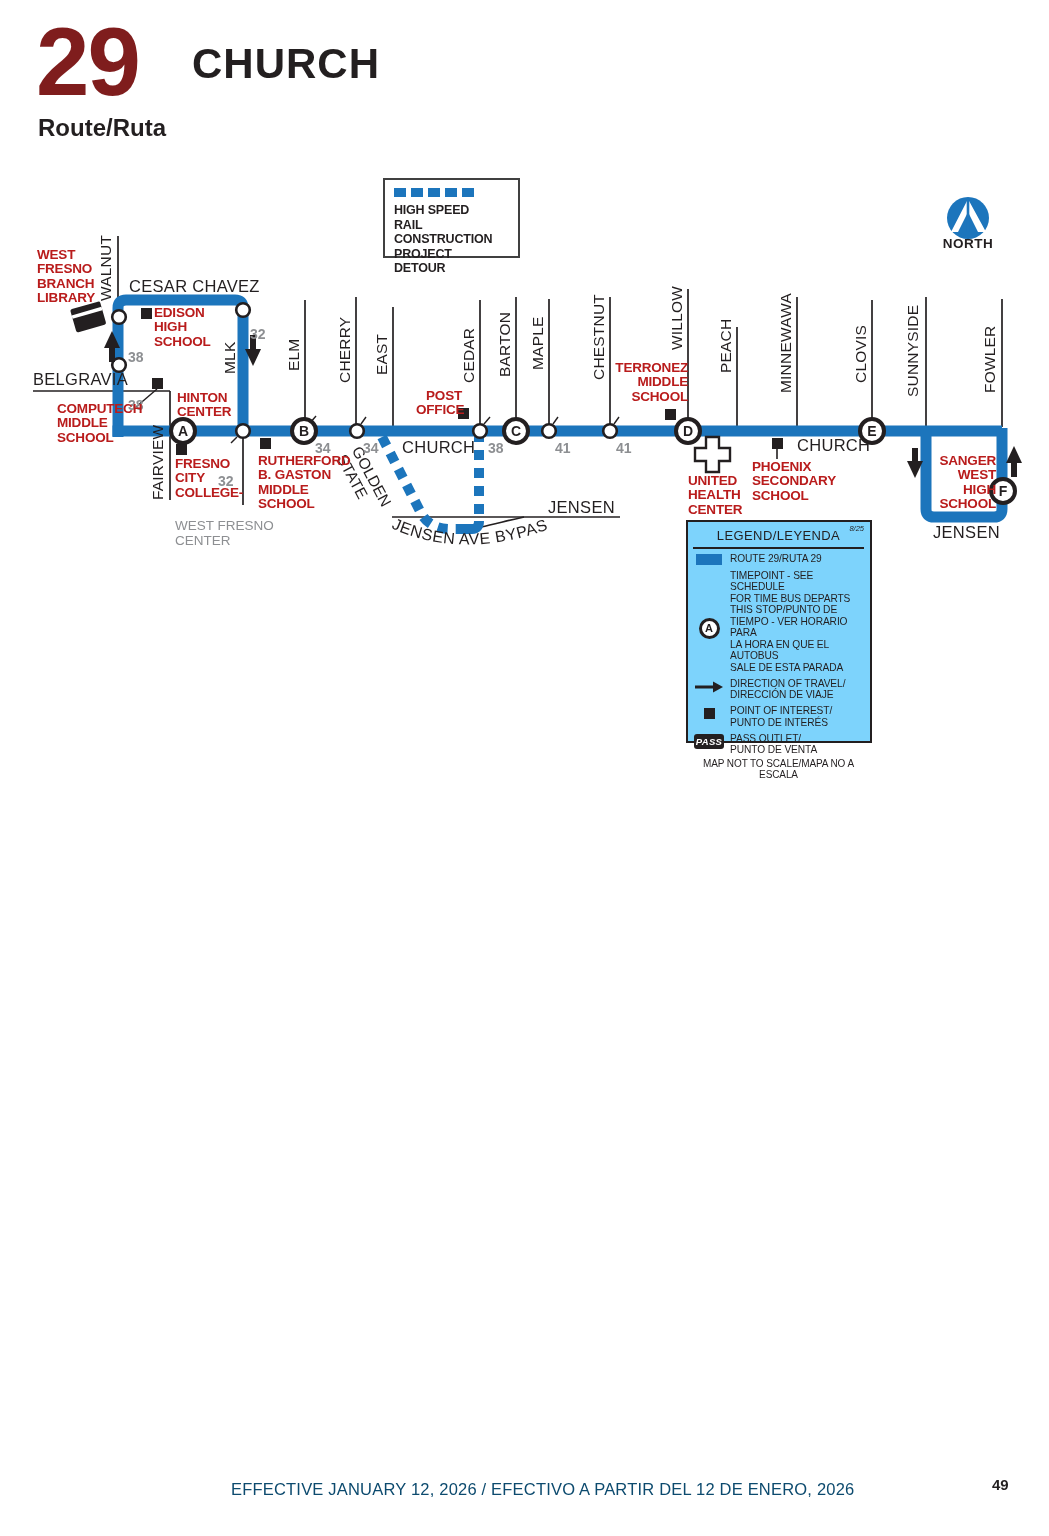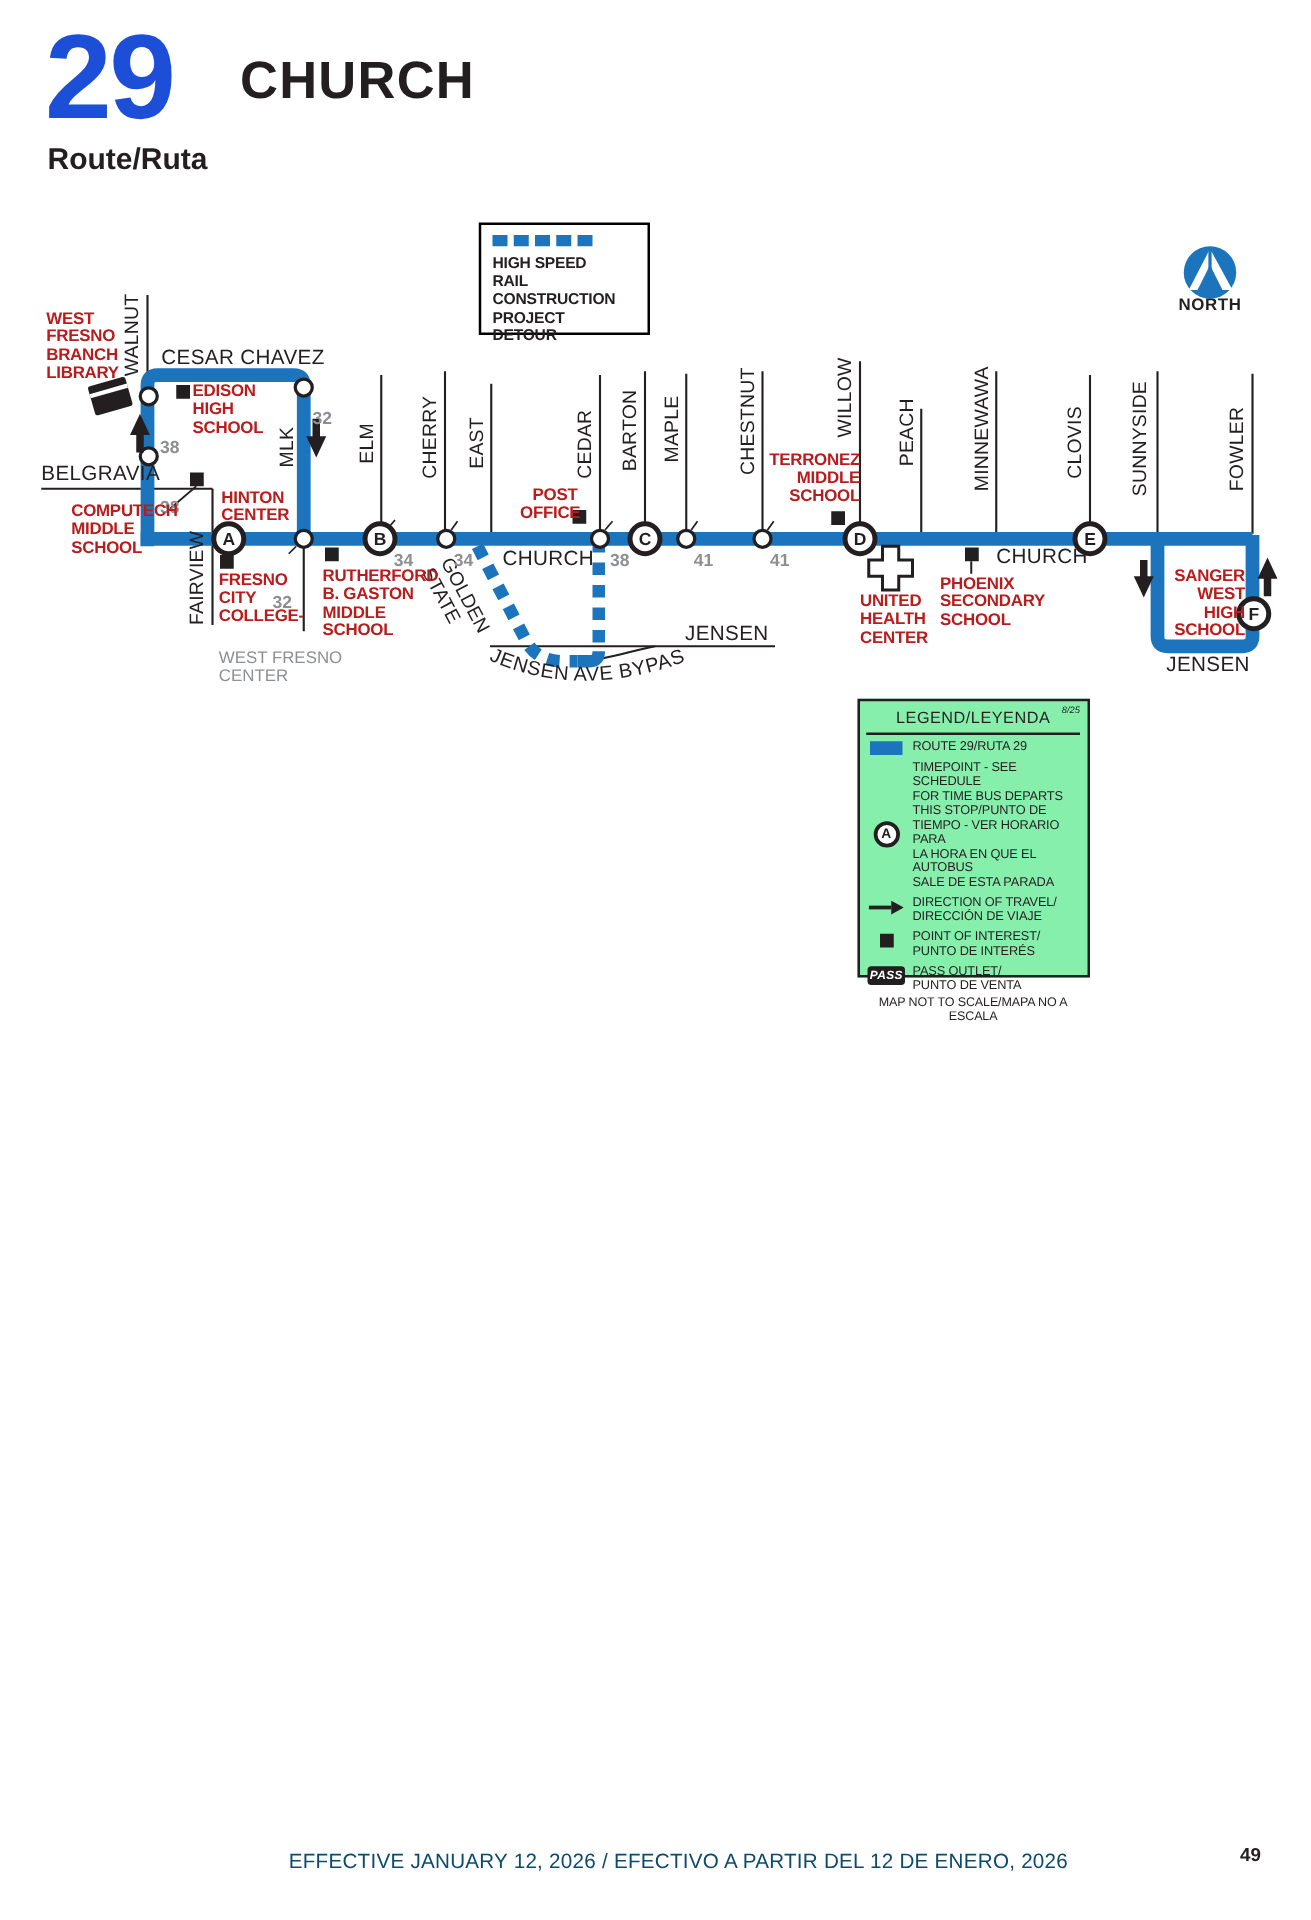--- a/index.html
+++ b/index.html
@@ -1,44 +1,44 @@
 <!DOCTYPE html>
 <html><head>
 <meta charset="utf-8">
 <style>
   html,body{margin:0;padding:0;background:#fff;}
   #page{position:relative;width:1049px;height:1536px;background:#fff;overflow:hidden;
         font-family:"Liberation Sans",sans-serif;color:#231f20;}
   #mapsvg{position:absolute;left:0;top:0;width:1049px;height:1536px;}
   
-  .route-num{position:absolute;left:36px;top:14px;font-size:96px;font-weight:800;color:#1d4ed8;letter-spacing:-2px;line-height:1;}
+  .route-num{position:absolute;left:36px;top:14px;font-size:96px;font-weight:800;color:#7f1d1d;letter-spacing:-2px;line-height:1;}
   .route-sub{position:absolute;left:38px;top:114px;font-size:24px;font-weight:700;color:#231f20;}
   .route-name{position:absolute;left:192px;top:40px;font-size:42px;font-weight:800;color:#231f20;letter-spacing:1px;}
   
-  .hsr-box{position:absolute;left:383px;top:178px;width:137px;height:90px;border:2px solid #000000;
+  .hsr-box{position:absolute;left:383px;top:178px;width:137px;height:80px;border:2px solid #404040;
            box-sizing:border-box;background:#fff;padding:8px 25px 4px 9px;}
   .hsr-dashes{display:flex;gap:5px;margin-bottom:6px;}
   .hsr-dashes div{width:12px;height:9px;background:#1c75bc;}
   .hsr-text{font-size:12.5px;font-weight:700;line-height:1.16;white-space:pre-line;letter-spacing:-0.2px;}
   
   .north-label{position:absolute;left:940px;top:236px;width:56px;text-align:center;font-size:13.5px;font-weight:700;letter-spacing:0.5px;}
   
   .vlabel{position:absolute;white-space:nowrap;transform:rotate(-90deg);transform-origin:0 0;
           font-size:15.5px;color:#231f20;letter-spacing:0.2px;line-height:1;}
   .hstreet{position:absolute;font-size:16.5px;color:#231f20;letter-spacing:0.3px;white-space:nowrap;line-height:1;}
   .dlabel{position:absolute;white-space:pre-line;transform:rotate(62deg);transform-origin:0 0;
           font-size:15.5px;line-height:1.08;color:#231f20;}
   .poi{position:absolute;font-size:13.5px;font-weight:700;line-height:1.07;white-space:pre-line;letter-spacing:-0.2px;color:#b91c1c;}
   .poi.right{text-align:right;}
   .subgray{position:absolute;font-size:13.5px;font-weight:400;line-height:1.12;white-space:pre-line;color:#8d8f92;margin-top:16px;}
   .tnum{position:absolute;font-size:14px;font-weight:600;color:#8d8f92;line-height:1;margin-top:37px;}
   .tp{position:absolute;width:20px;height:20px;background:#fff;border:4px solid #231f20;border-radius:50%;
       font-weight:700;font-size:14px;line-height:20px;text-align:center;color:#231f20;}
   
-  .legend{position:absolute;left:686px;top:559px;width:186px;height:223px;border:2px solid #231f20;background:#86efac;
+  .legend{position:absolute;left:686px;top:520px;width:186px;height:223px;border:2px solid #231f20;background:#7dd3fc;
           box-sizing:border-box;padding:4px 6px 5px 5px;display:flex;flex-direction:column;}
   .legend-title-row{position:relative;text-align:center;}
   .legend-title{font-size:13px;letter-spacing:0.4px;}
   .legend-rev{position:absolute;right:0;top:-2px;font-size:7.5px;font-style:italic;}
   .legend-hr{border:0;border-top:2px solid #231f20;margin:3px 0 4px 0;}
   .lrow{display:flex;gap:5px;margin-bottom:4.5px;}
   .licon{flex:0 0 32px;display:flex;justify-content:center;align-items:flex-start;padding-top:1px;}
   .ltext{font-size:10.2px;line-height:1.13;white-space:pre-line;letter-spacing:-0.1px;}
   .l-route{width:26px;height:11px;background:#1c75bc;}
   .l-tp{width:15px;height:15px;border:3.5px solid #231f20;border-radius:50%;background:#fff;

